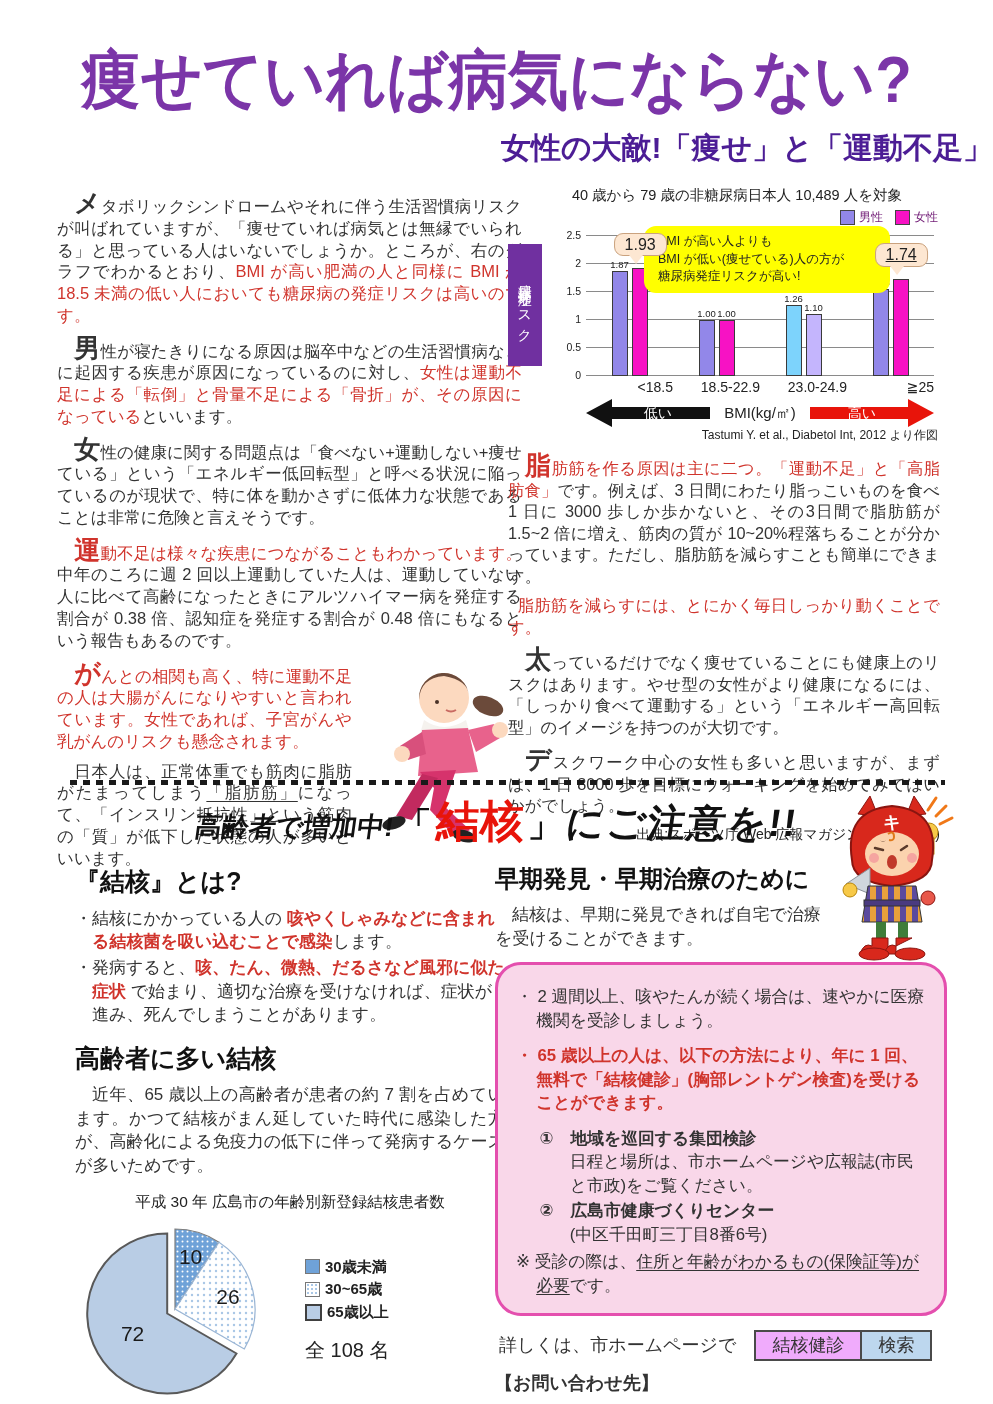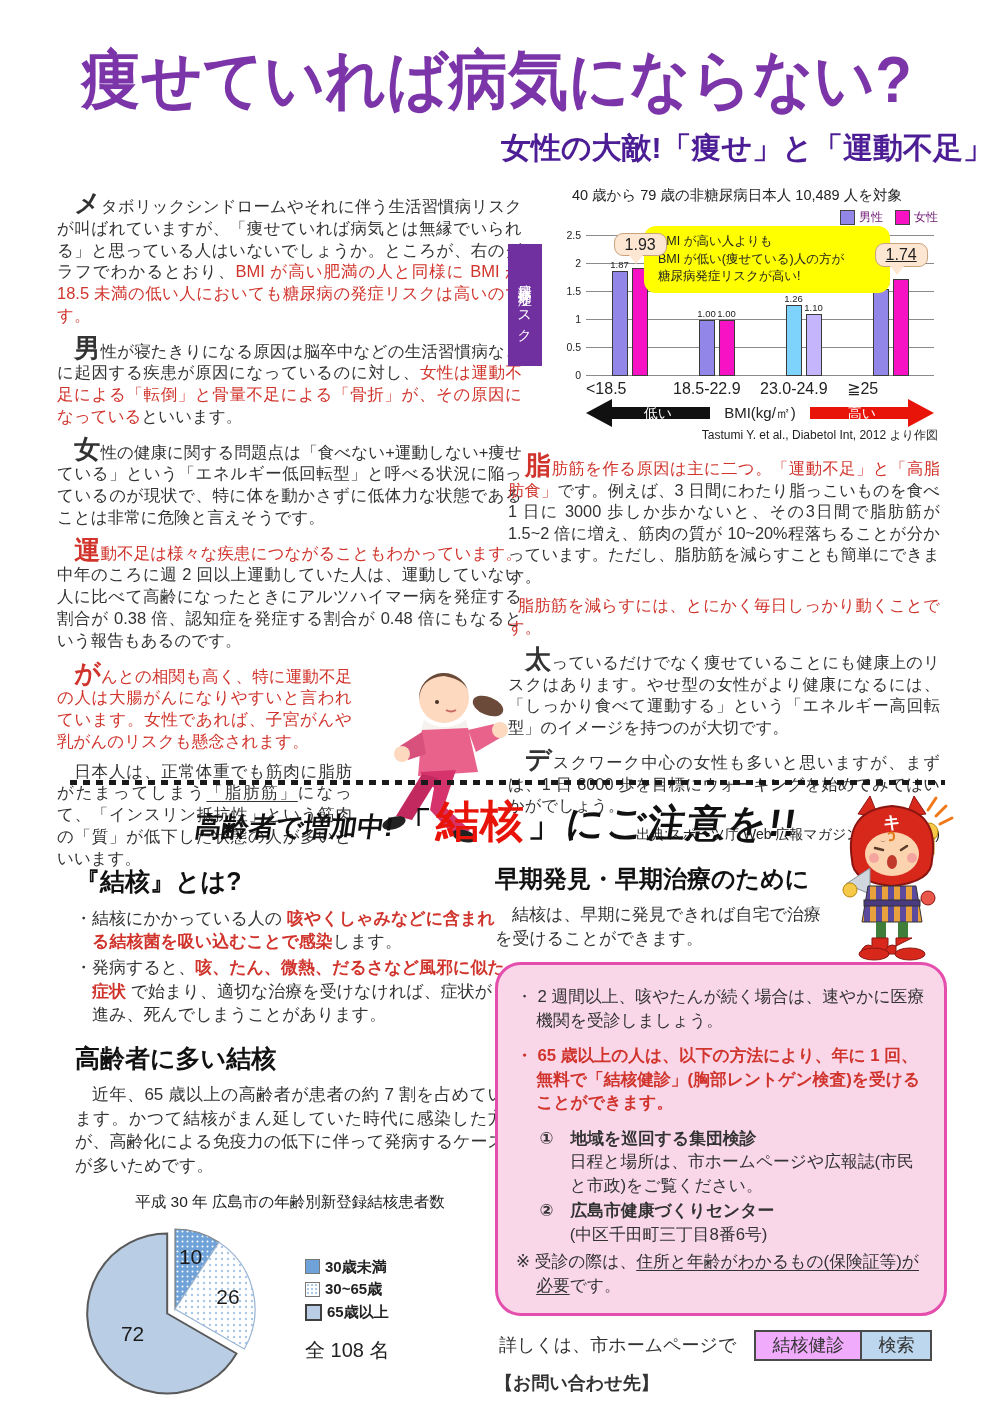--- a/index.html
+++ b/index.html
@@ -35,21 +35,21 @@
   .bar-group{position:absolute;bottom:0;width:25%;height:100%;display:flex;align-items:flex-end;justify-content:center;gap:4px;}
   .bar{width:16px;border:1px solid #3a3a3a;box-sizing:border-box;position:relative;z-index:2;}
   .bar-label{position:absolute;top:-13px;left:50%;transform:translateX(-50%);font-size:9.5px;white-space:nowrap;color:#222;}
   .callout{position:absolute;left:50%;transform:translateX(-30%);background:#fde7d2;border:1.5px solid #caa27e;
       border-radius:9px;padding:0 10px;font-size:16px;color:#222;white-space:nowrap;z-index:6;}
   .callout::after{content:"";position:absolute;left:28%;top:100%;border:7px solid transparent;border-top:9px solid #fde7d2;}
   .bubble-yellow{position:absolute;left:136px;top:40px;width:222px;background:#ffff00;border-radius:12px;
       padding:7px 10px 7px 14px;font-size:12.5px;line-height:1.4;color:#222;z-index:5;}
   .bubble-yellow::before{content:"";position:absolute;left:-13px;top:12px;border:9px solid transparent;border-right:15px solid #ffff00;}
   .xaxis{position:absolute;left:78px;right:6px;top:192px;height:18px;}
-  .xlab{position:absolute;width:25%;text-align:left;font-size:16px;color:#222;}
+  .xlab{position:absolute;width:25%;text-align:right;font-size:14px;color:#222;}
   .arrow-row{position:absolute;left:78px;right:6px;top:212px;height:30px;display:flex;align-items:center;justify-content:space-between;}
   .bmi-label{font-size:15px;color:#222;}
   .chart-source{position:absolute;right:2px;top:242px;font-size:12px;color:#222;}
   
   .dashes{position:absolute;top:780px;left:70px;right:48px;height:5px;
       background:repeating-linear-gradient(90deg,#1a1a1a 0 7px,transparent 7px 13px);}
   
   .tb-header{position:absolute;top:792px;left:0;right:0;display:flex;justify-content:center;align-items:baseline;gap:4px;}
   .tbh-prefix{font-size:27px;font-weight:900;color:#111;transform:skewX(-8deg);}
   .tbh-bracket{font-size:34px;font-weight:900;color:#111;}

